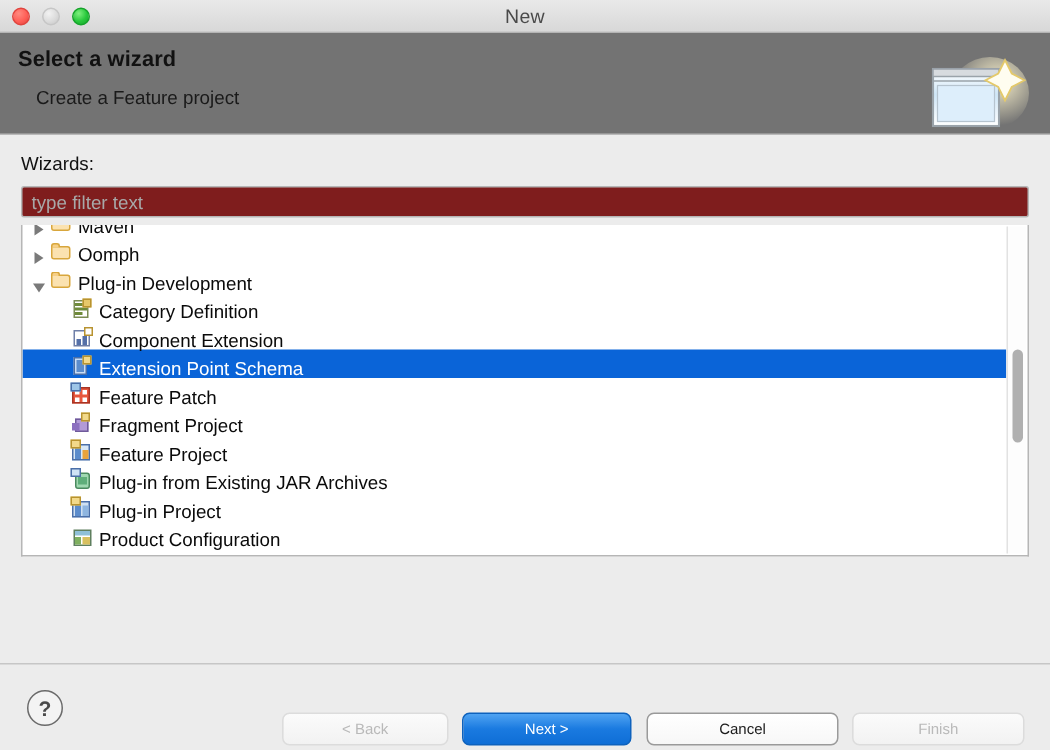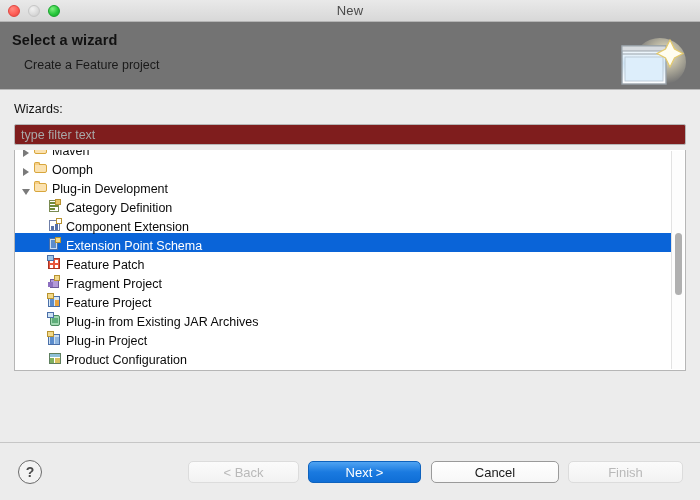--- a/index.html
+++ b/index.html
@@ -311,25 +311,25 @@
     font-size: 14px;
     font-weight: bold;
     display: flex;
     align-items: center;
     justify-content: center;
     box-sizing: border-box;
     cursor: default;
   }
   .btn {
     position: absolute;
-    top: 18px;
+    top: 32px;
     height: 22px;
     border-radius: 5px;
     font-family: "Liberation Sans", sans-serif;
-    font-size: 13px;
+    font-size: 10px;
     display: flex;
     align-items: center;
     justify-content: center;
     box-sizing: border-box;
     cursor: default;
     user-select: none;
   }
   .btn.disabled {
     background: linear-gradient(to bottom, #fbfbfb, #f2f2f2);
     border: 1px solid #dcdcdc;

